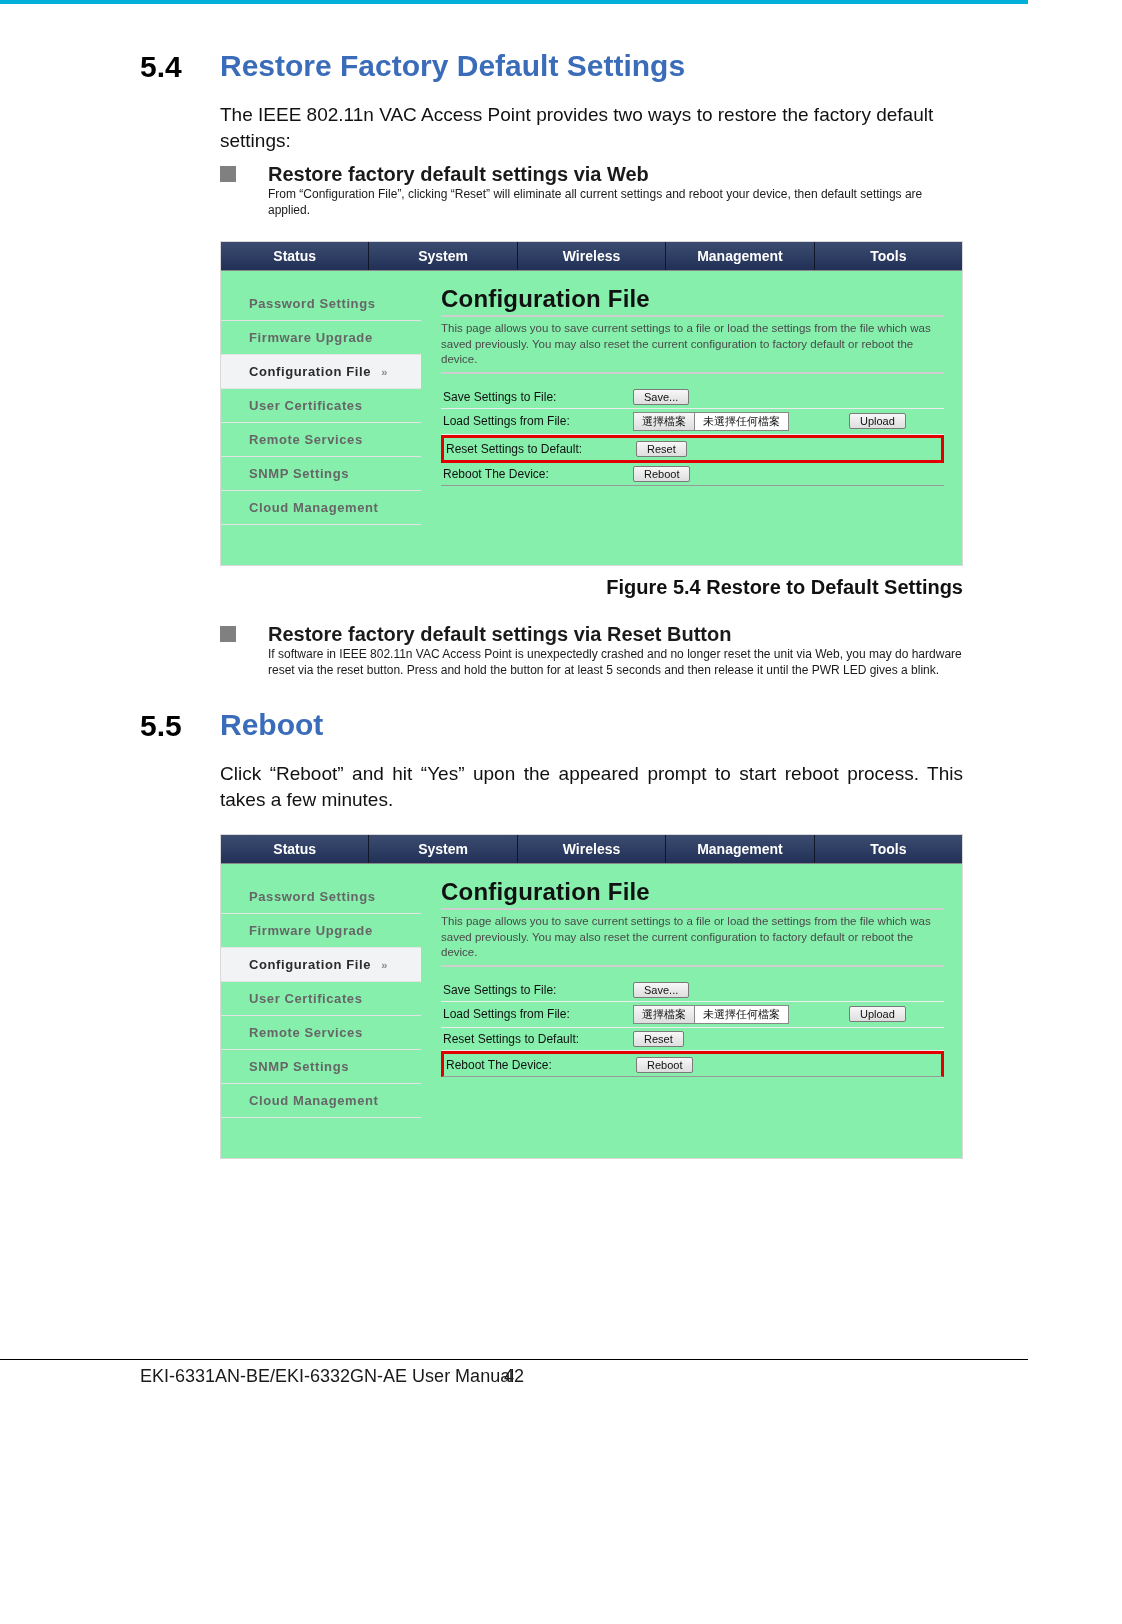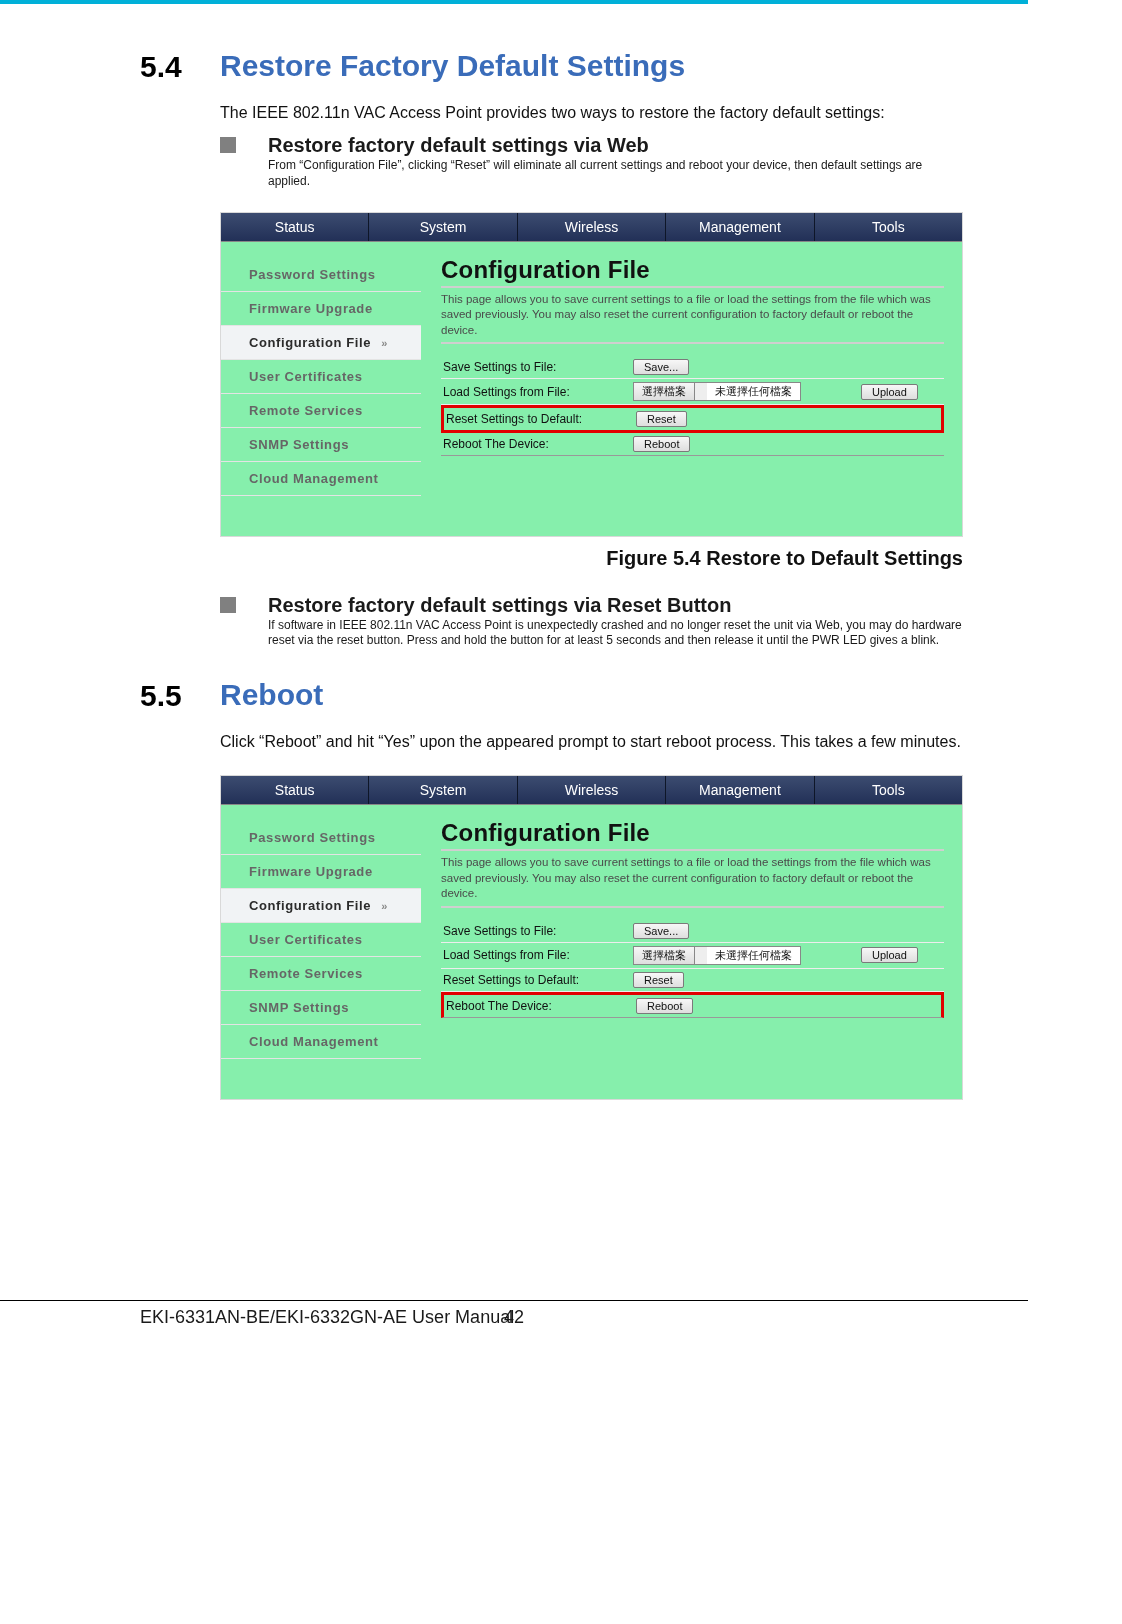--- a/index.html
+++ b/index.html
@@ -38,21 +38,21 @@
   .section-title {
     display: block;
     margin-left: 80px;
     font-size: 30px;
     font-weight: 700;
     color: #3a6cb9;
     line-height: 1.2;
   }
   .body-text,
   .bullet-body {
-    font-size: 16px;
+    font-size: 19px;
     line-height: 1.35;
     margin: 0 0 8px 80px;
     color: #111;
   }
   ul.bullets {
     list-style: none;
     padding: 0;
     margin: 6px 0 6px 80px;
   }
   ul.bullets li {
@@ -93,21 +93,21 @@
   }
   .nav-tabs {
     display: flex;
     background: #dde2e8;
     border-bottom: 1px solid #888;
   }
   .nav-tab {
     flex: 1 1 0;
     text-align: center;
     font-size: 14px;
-    font-weight: 400;
+    font-weight: 700;
     color: #fff;
     padding: 6px 8px;
     background: linear-gradient(#3c4c70 0%, #223057 100%);
     border-right: 1px solid #0e1628;
   }
   .nav-tab:last-child { border-right: none; }
   .mgmt-body {
     display: flex;
     background: #86efac;
     min-height: 230px;
@@ -173,21 +173,20 @@
     border: 1px solid #7a7a7a;
     background: linear-gradient(#f7f7f7,#dedede);
     border-radius: 2px;
     font-family: inherit;
   }
   .file-pick {
     display: inline-flex;
     border: 1px solid #888;
     background: #eee;
     font-size: 11px;
-    gap: 12px;
   }
   .file-pick .fp-btn {
     padding: 1px 8px;
     border-right: 1px solid #888;
     background: linear-gradient(#f7f7f7,#dedede);
   }
   .file-pick .fp-txt {
     padding: 1px 8px;
     background: #fff;
   }

